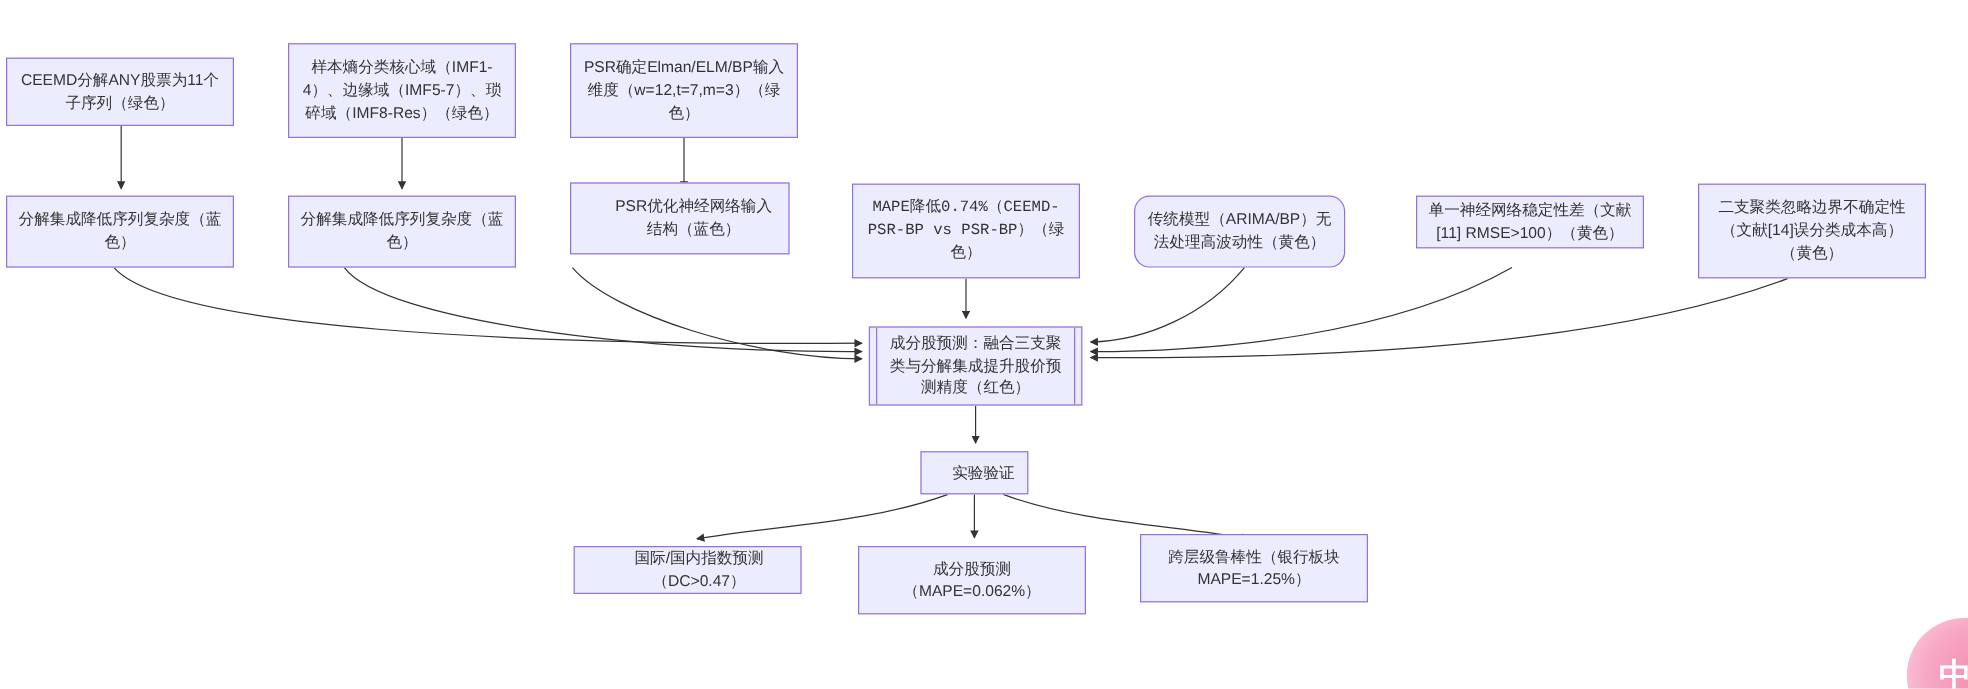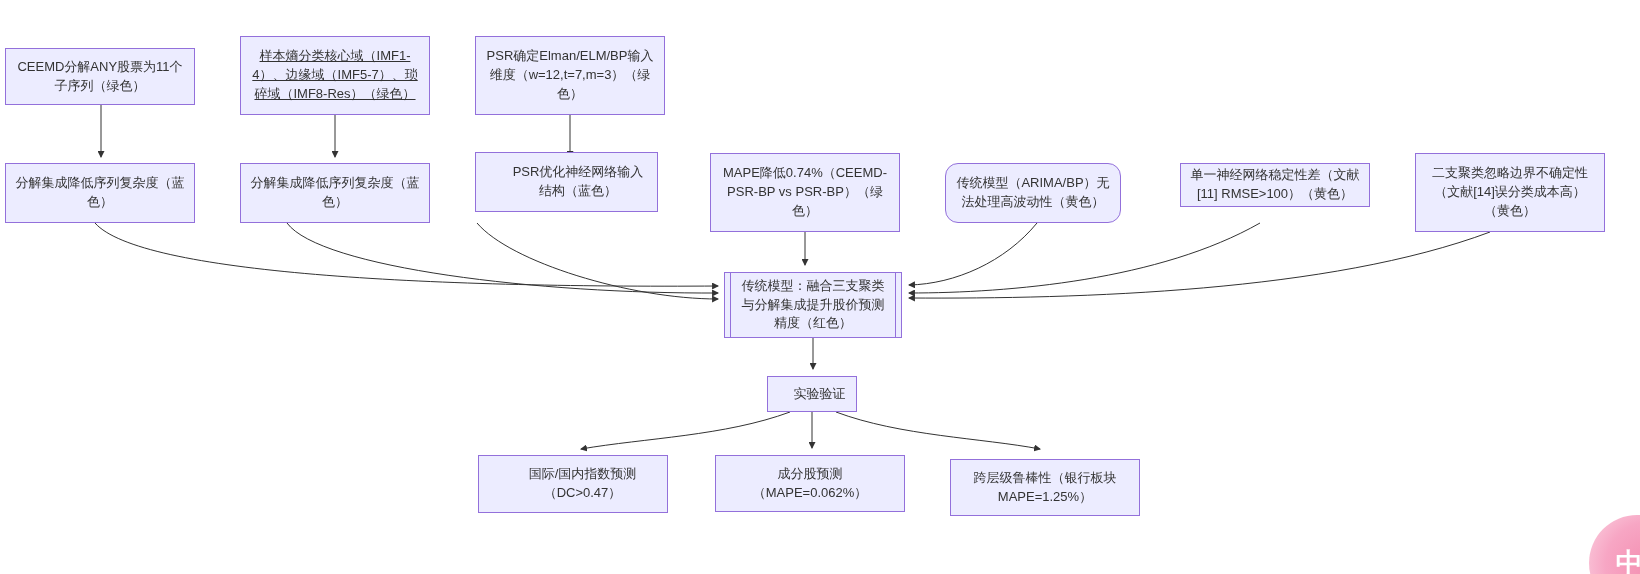--- a/index.html
+++ b/index.html
@@ -29,34 +29,34 @@
   }
   
   .node.subroutine::before,.node.subroutine::after{
     content:"";position:absolute;top:0;bottom:0;width:0;
     border-left:1px solid var(--node-border);
   }
   .node.subroutine::before{left:5px;}
   .node.subroutine::after{right:5px;}
 
   .n-a{left:5px;top:48px;width:190px;height:57px;}
-  .n-b{left:240px;top:36px;width:190px;height:79px;text-decoration:underline;}
+  .n-b{left:240px;top:36px;width:190px;height:79px;}
   .n-c{left:475px;top:36px;width:190px;height:79px;}
   .n-d{left:5px;top:163px;width:190px;height:60px;text-align:center;}
   .n-e{left:240px;top:163px;width:190px;height:60px;}
   .n-f{left:475px;top:152px;width:183px;height:60px;padding-left:32px;}
-  .n-g{left:710px;top:153px;width:190px;height:79px;}
+  .n-g{left:710px;top:153px;width:190px;height:79px;font-family:Liberation Mono, monospace;}
   .n-h{left:945px;top:163px;width:176px;height:60px;border-radius:13px;}
   .n-i{left:1180px;top:163px;width:190px;height:44px;}
   .n-j{left:1415px;top:153px;width:190px;height:79px;}
   .n-core{left:724px;top:272px;width:178px;height:66px;padding:4px 14px;}
   .n-verify{left:767px;top:376px;width:90px;height:36px;padding-left:24px;}
-  .n-k{left:478px;top:455px;width:190px;height:58px;padding-left:28px;}
+  .n-k{left:478px;top:455px;width:190px;height:40px;padding-left:28px;}
   .n-l{left:715px;top:455px;width:190px;height:57px;}
-  .n-m{left:950px;top:459px;width:190px;height:57px;}
+  .n-m{left:950px;top:445px;width:190px;height:57px;}
 
   .translate-widget{
     position:absolute;left:1589px;top:515px;width:96px;height:96px;
     border-radius:50%;
     background:radial-gradient(circle at 62% 52%, #f48fb1 0%, var(--widget-pink) 55%, #fbd3e2 100%);
     display:flex;align-items:center;justify-content:center;
     color:#ffffff;font-weight:bold;font-size:27px;letter-spacing:-2px;
     cursor:pointer;
   }
   .edge{stroke:var(--edge-color);stroke-width:1;fill:none;}
@@ -112,21 +112,21 @@
   <div class="node n-h">
       <span>传统模型（ARIMA/BP）无法处理高波动性（黄色）</span>
     </div>
   <div class="node n-i">
       <span>单一神经网络稳定性差（文献[11] RMSE&gt;100）（黄色）</span>
     </div>
   <div class="node n-j">
       <span>二支聚类忽略边界不确定性（文献[14]误分类成本高）（黄色）</span>
     </div>
   <div class="node n-core subroutine">
-      <span>传统模型：融合三支聚类与分解集成提升股价预测精度（红色）</span>
+      <span>成分股预测：融合三支聚类与分解集成提升股价预测精度（红色）</span>
     </div>
   <div class="node n-verify">
       <span>实验验证</span>
     </div>
   <div class="node n-k">
       <span>国际/国内指数预测（DC&gt;0.47）</span>
     </div>
   <div class="node n-l">
       <span>成分股预测（MAPE=0.062%）</span>
     </div>

